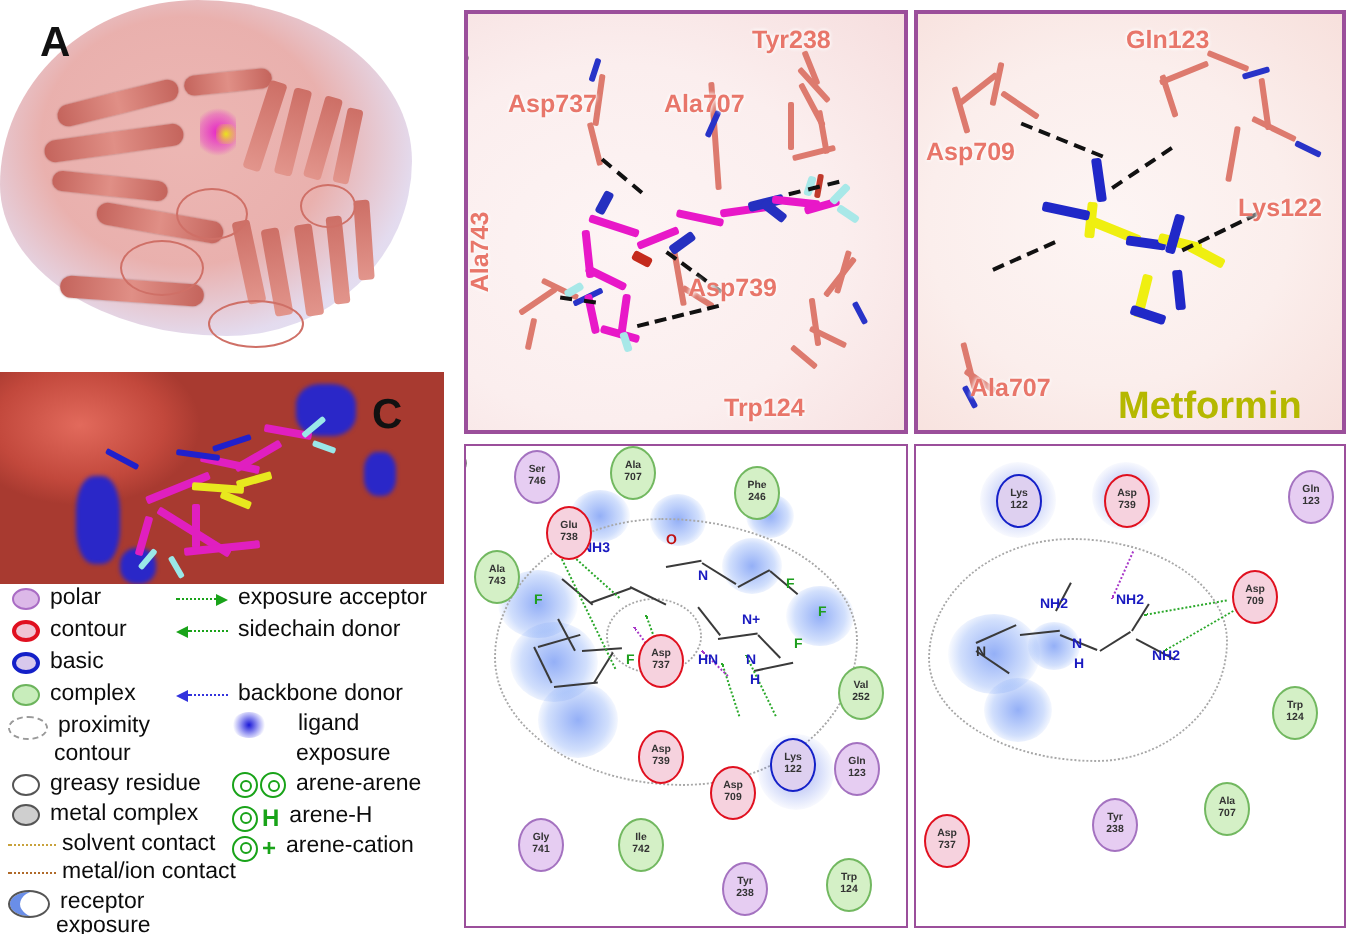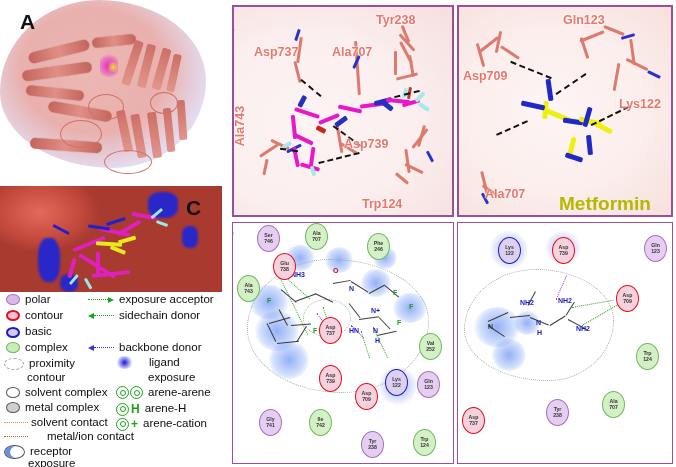--- a/index.html
+++ b/index.html
@@ -177,21 +177,21 @@
   <div id="legend" class="abs">
 
     <div class="lg-row" style="left:6px;top:2px;">
       <span class="sw sw-polar"></span>
       <span class="lg-txt">polar</span>
     </div>
     <div class="lg-row" style="left:6px;top:18px;">
       <span class="sw sw-acidic"></span>
       <span class="lg-txt">contour</span>
     </div>
-    <div class="lg-row" style="left:6px;top:34px;align-items:flex-end;">
+    <div class="lg-row" style="left:6px;top:34px;">
       <span class="sw sw-basic"></span>
       <span class="lg-txt">basic</span>
     </div>
     <div class="lg-row" style="left:6px;top:50px;">
       <span class="sw sw-greasy"></span>
       <span class="lg-txt">complex</span>
     </div>
 
     <div class="lg-row" style="left:88px;top:2px;">
       <span class="arrow-row">
@@ -226,31 +226,31 @@
     <div class="lg-row" style="left:116px;top:64px;">
       <span class="sw-exposure"></span>
       <span class="lg-txt" style="margin-left:16px;">ligand</span>
     </div>
     <div class="lg-row" style="left:148px;top:80px;">
       <span class="lg-txt" style="margin-left:0;">exposure</span>
     </div>
 
     <div class="lg-row" style="left:6px;top:95px;">
       <span class="sw sw-solvent"></span>
-      <span class="lg-txt">solvent complex</span>
+      <span class="lg-txt">greasy residue</span>
     </div>
     <div class="lg-row" style="left:6px;top:110px;">
       <span class="sw sw-metal"></span>
       <span class="lg-txt">metal complex</span>
     </div>
     <div class="lg-row" style="left:4px;top:125px;">
       <span class="dotline"></span>
       <span class="lg-txt" style="margin-left:3px;">solvent contact</span>
     </div>
-    <div class="lg-row" style="left:4px;top:139px;gap:16px;">
+    <div class="lg-row" style="left:4px;top:139px;">
       <span class="dotline2"></span>
       <span class="lg-txt" style="margin-left:3px;">metal/ion contact</span>
     </div>
     <div class="lg-row" style="left:4px;top:153px;">
       <span class="sw-recept"></span>
       <span class="lg-txt">receptor</span>
     </div>
     <div class="lg-row" style="left:28px;top:166px;">
       <span class="lg-txt" style="margin-left:0;">exposure</span>
     </div>

